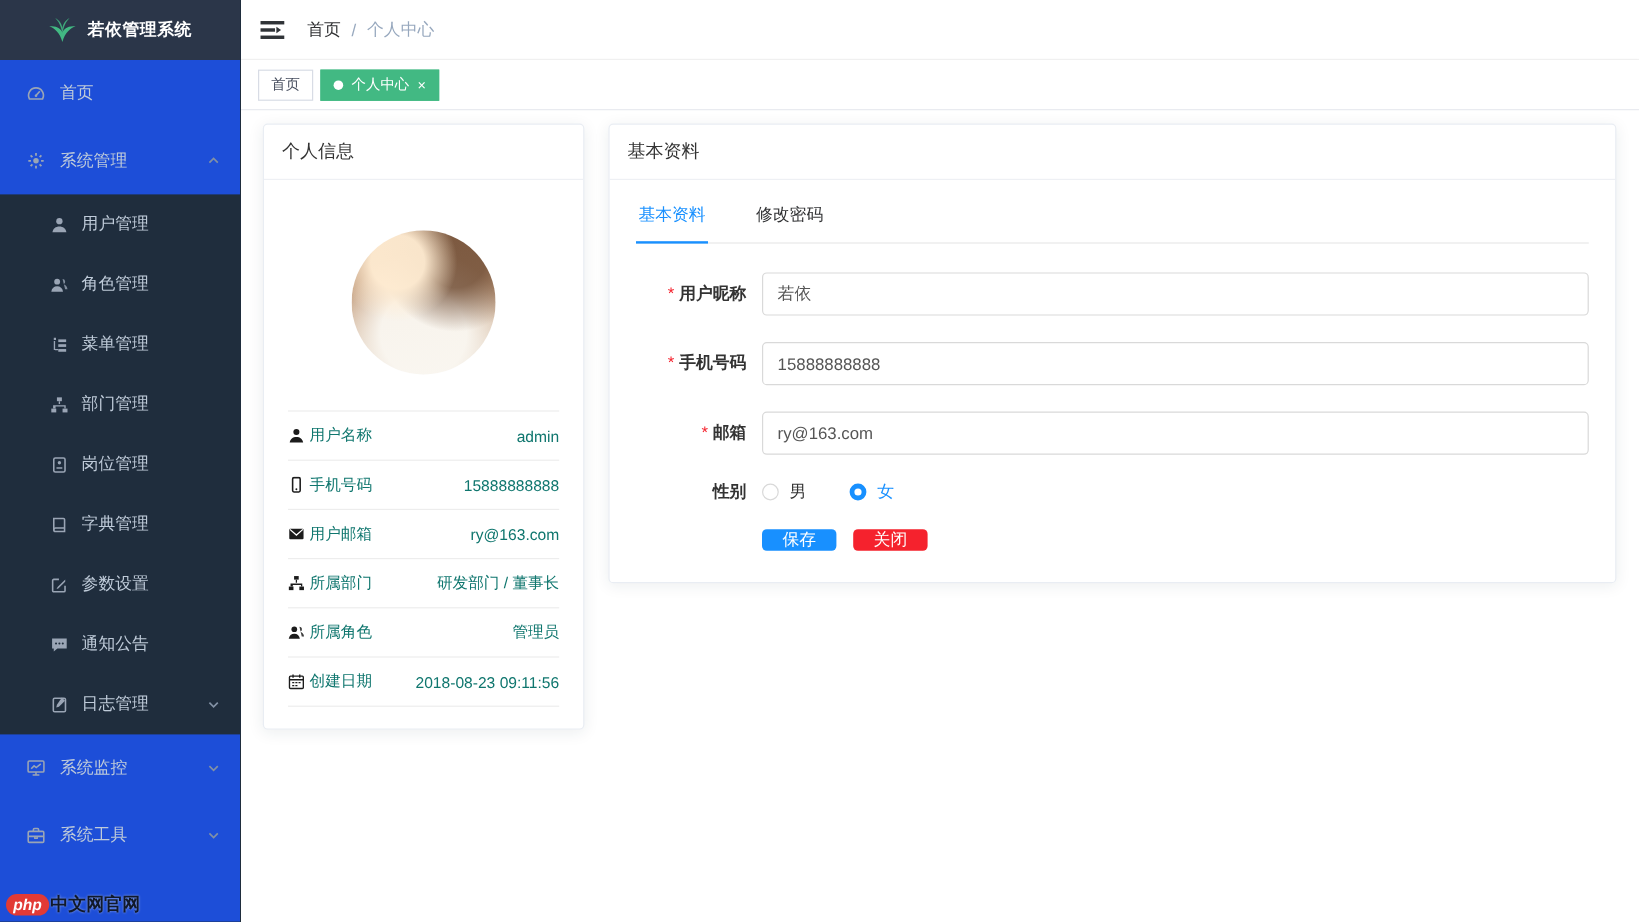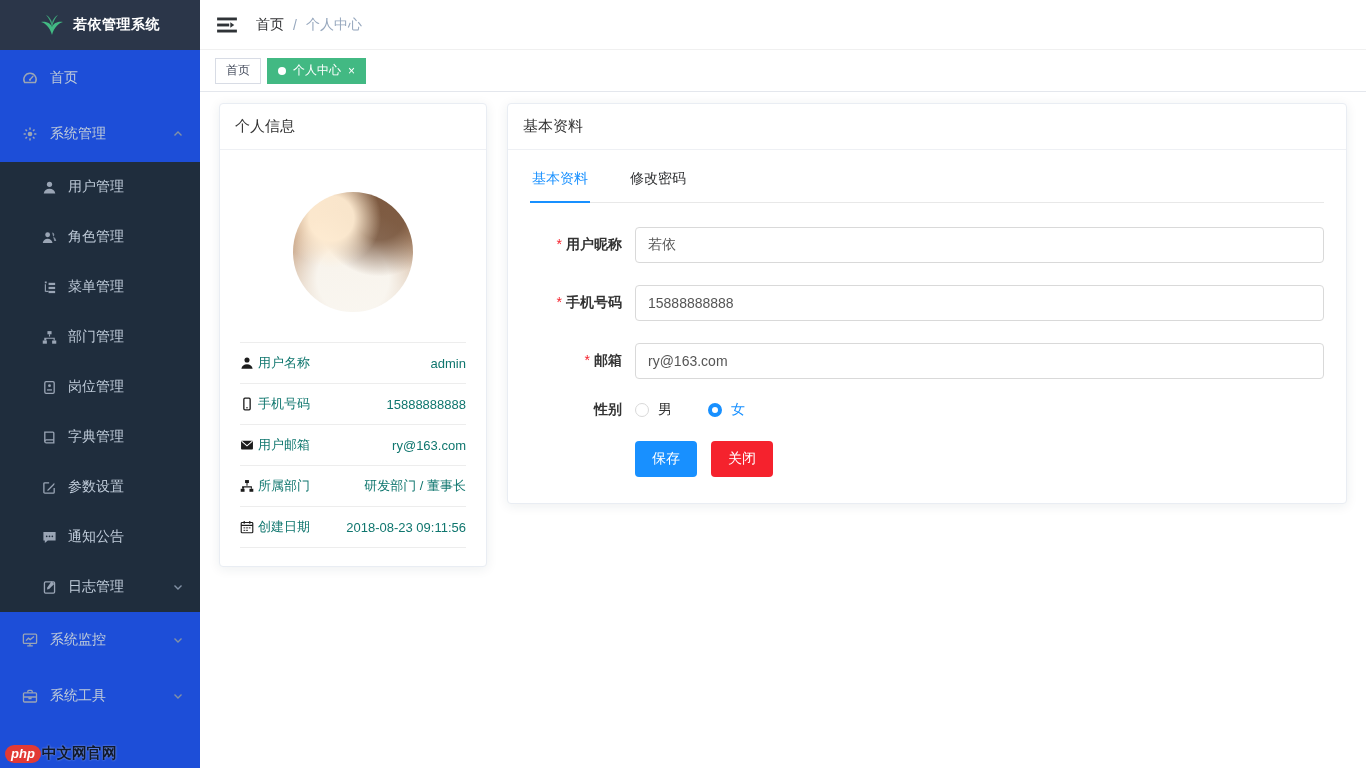--- a/index.html
+++ b/index.html
@@ -86,21 +86,21 @@
   .req { color:#f5222d; margin-right:4px; font-weight:normal; }
   .form-input { flex:1; height:36px; border:1px solid #d9d9d9; border-radius:4px; padding:0 12px;
                 font-size:14px; color:#555; font-family:inherit; outline:none; }
   .radio-group { display:flex; align-items:center; }
   .radio { display:flex; align-items:center; gap:9px; font-size:14px; color:#333;
            cursor:pointer; margin-right:36px; }
   .radio-dot { width:14px; height:14px; border-radius:50%; border:1px solid #d9d9d9; background:#fff; flex:none; }
   .radio.checked .radio-dot { border:4px solid #1890ff; }
   .radio.checked .radio-label { color:#1890ff; }
   .form-actions { margin-left:105px; margin-top:4px; display:flex; gap:14px; }
-  .btn { height:36px; padding:0 17px; border:none; border-radius:4px; color:#fff; font-size:14px;
+  .btn { height:18px; padding:0 17px; border:none; border-radius:4px; color:#fff; font-size:14px;
          cursor:pointer; font-family:inherit; }
   .btn-save { background:#1890ff; }
   .btn-close { background:#f5222d; }
 
   svg { display:block; }
 </style>
 </head>
 <body>
 
 <nav class="sidebar">
@@ -356,20 +356,31 @@
                   <rect x="10.8" y="11.2" width="4.4" height="3.4"></rect>
                   <path d="M7.4 4.6h1.2V7.6H7.4z"></path>
                   <path d="M2.4 11.2V8.4h11.2v2.8h-1.2V9.6H4.6v1.6z"></path>
                 </svg>
               </span>
             <span>所属部门</span>
             <span class="detail-value">研发部门 / 董事长</span>
           </li>
           <li class="detail-row">
             <span class="di">
+              <svg viewBox="0 0 16 16" width="14" height="14" fill="currentColor">
+                  <circle cx="6" cy="5" r="2.7"></circle>
+                  <path d="M.7 14c.4-3.1 2.5-4.8 5.3-4.8s4.9 1.7 5.3 4.8z"></path>
+                  <path d="M10.9 2.6a2.5 2.5 0 0 1 .9 4.8c2 .6 3.2 2.2 3.5 4.6h-2.2" opacity=".85"></path>
+                </svg>
+              </span>
+            <span>所属角色</span>
+            <span class="detail-value">管理员</span>
+          </li>
+          <li class="detail-row">
+            <span class="di">
               <svg viewBox="0 0 16 16" width="14" height="14" fill="none" stroke="currentColor" stroke-width="1.3">
                   <rect x="1.4" y="2.8" width="13.2" height="11.8" rx="1"></rect>
                   <path d="M1.4 6.2h13.2M4.8 1.2v3.2M11.2 1.2v3.2"></path>
                   <path d="M4 9h2M7 9h2M10 9h2M4 11.8h2M7 11.8h2" stroke-width="1.1"></path>
                 </svg>
               </span>
             <span>创建日期</span>
             <span class="detail-value">2018-08-23 09:11:56</span>
           </li>
         </ul>

